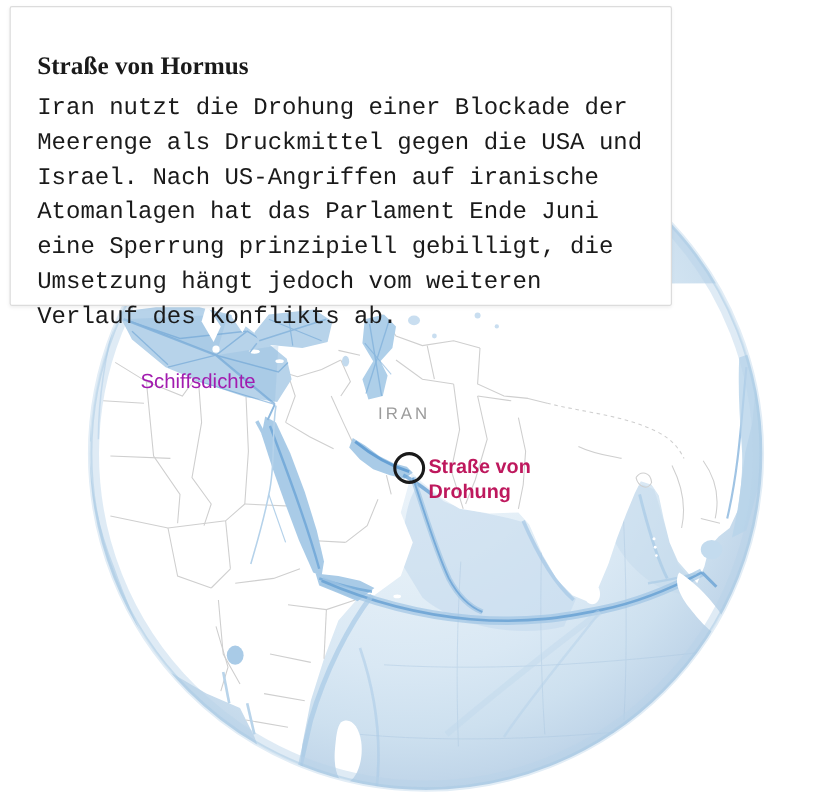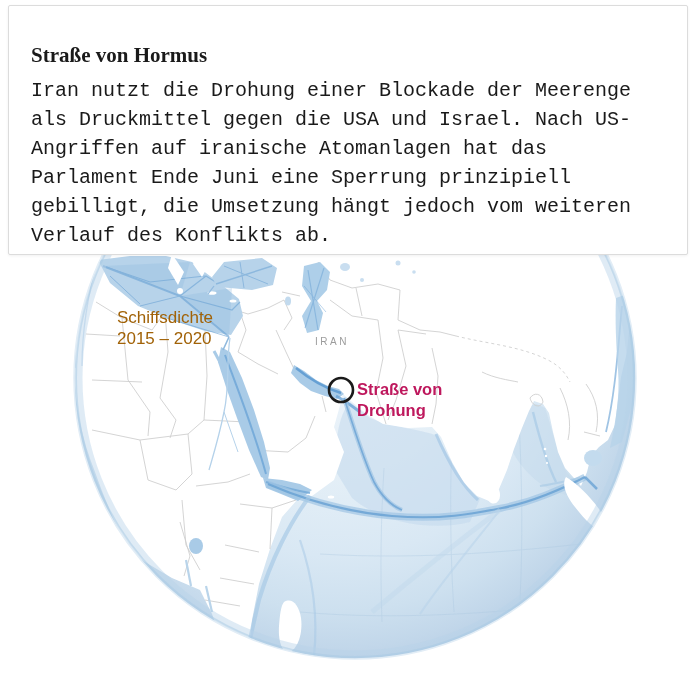--- a/index.html
+++ b/index.html
@@ -2,27 +2,27 @@
 <html><head>
 <meta charset="utf-8">
 <style>
   html,body{margin:0;padding:0;background:#ffffff;}
   .stage{position:relative;width:696px;height:673px;background:#ffffff;overflow:hidden;
          font-family:"Liberation Sans",sans-serif;}
   .globe-svg{position:absolute;left:0;top:0;}
 
   
   .map-label{position:absolute;pointer-events:none;}
-  .legend-label{left:117px;top:307px;color:#a16207;font-size:17px;line-height:21px;font-weight:400;}
-  .iran-label{left:315px;top:336px;color:#9c9c9c;font-size:10px;letter-spacing:2.5px;font-weight:400;text-align:center;}
+  .legend-label{left:117px;top:307px;color:#a21caf;font-size:17px;line-height:21px;font-weight:400;}
+  .iran-label{left:315px;top:336px;color:#9c9c9c;font-size:14px;letter-spacing:2.5px;font-weight:400;text-align:center;}
   .hormuz-label{left:357px;top:379px;color:#be185d;font-size:16.5px;line-height:21px;font-weight:700;}
   .map-label span{display:block;}
 
   
-  .info-card{position:absolute;left:8px;top:5px;width:680px;height:250px;box-sizing:border-box;
+  .info-card{position:absolute;left:8px;top:5px;width:552px;height:250px;box-sizing:border-box;
              background:#ffffff;border:1px solid #dcdcdc;border-radius:2px;
              box-shadow:0 1px 3px rgba(0,0,0,0.06);
              padding:36px 22px 0 22px;
              font-family:"Liberation Serif",serif;color:#1a1a1a;}
   .info-card h2{margin:0 0 7px 0;font-size:21px;line-height:27px;font-weight:700;}
   .info-card p{margin:0;font-size:20px;line-height:29px;max-width:625px;font-family:Liberation Mono, monospace;}
 </style>
 </head>
 <body>
 
@@ -215,21 +215,20 @@
       <circle cx="355" cy="378" r="276" fill="none" stroke="#b9d2e8" stroke-width="7" opacity="0.45"></circle>
       <circle cx="355" cy="378" r="280" fill="none" stroke="#a8c9e3" stroke-width="4" opacity="0.5"></circle>
 
       <circle cx="341" cy="390" r="12" fill="none" stroke="#1a1a1a" stroke-width="2.6"></circle>
     </g>
     <circle cx="355" cy="378" r="281" fill="none" stroke="#e2edf6" stroke-width="1.5"></circle>
   </svg>
 
   <div class="map-label legend-label">
     <span>Schiffsdichte</span>
-    <span>2015 – 2020</span>
   </div>
 
   <div class="map-label iran-label">IRAN</div>
 
   <div class="map-label hormuz-label">
     <span>Straße von</span>
     <span>Drohung</span>
   </div>
 
   <div class="info-card">

